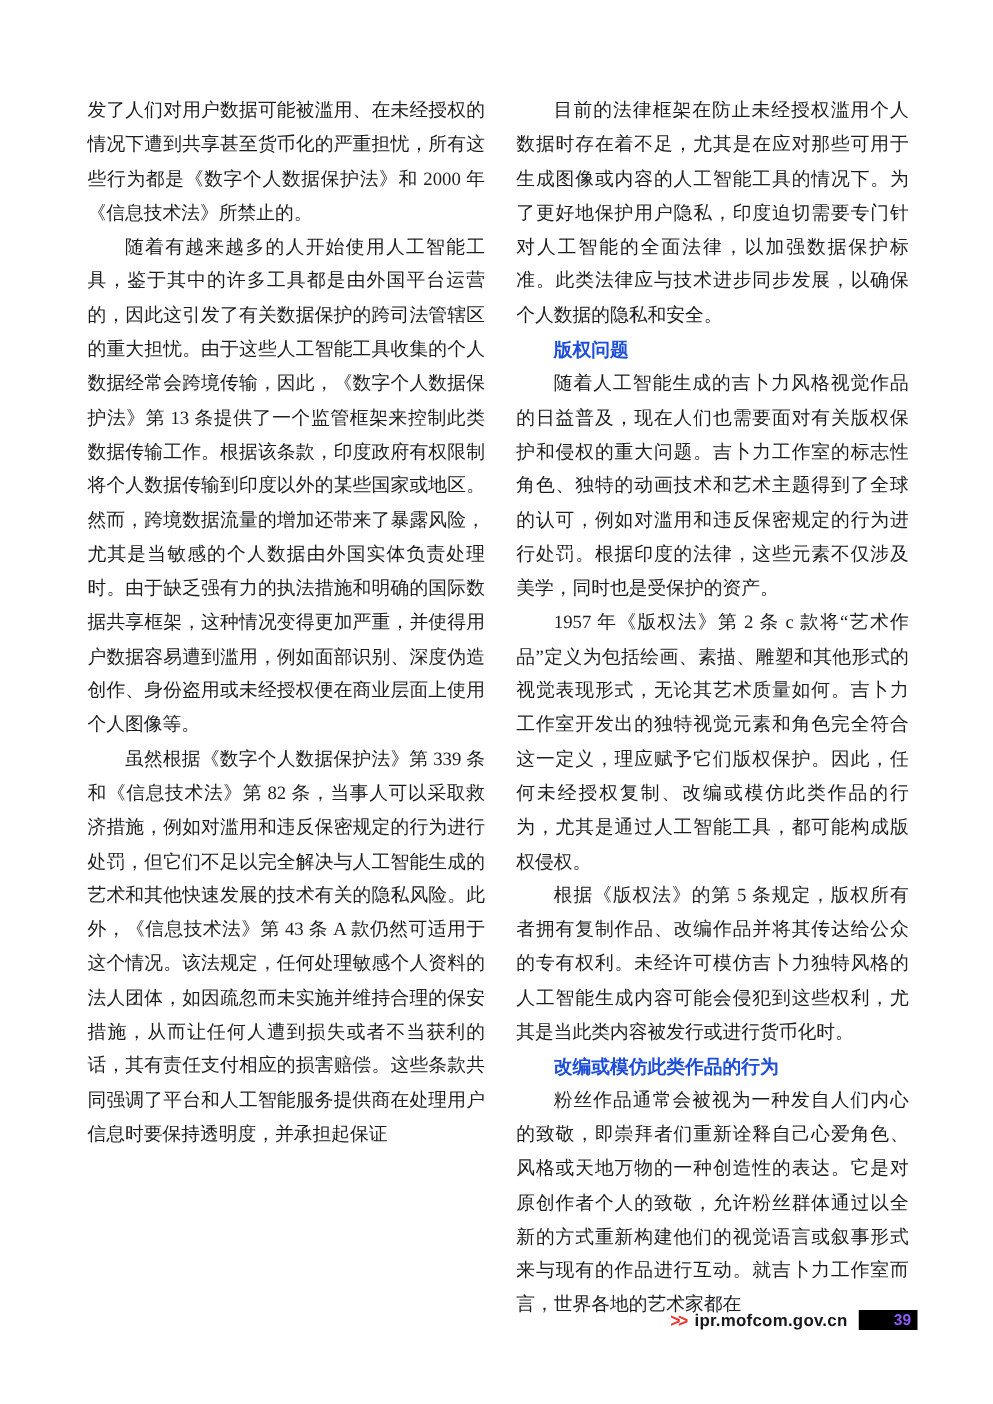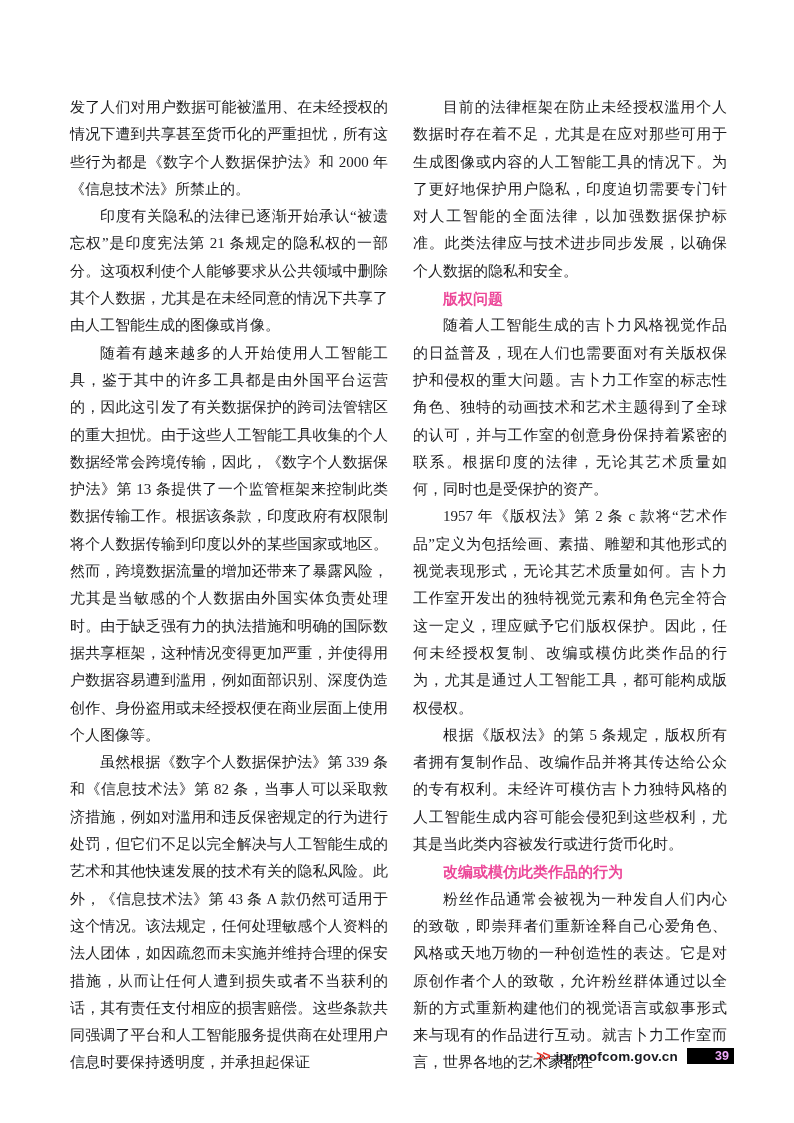--- a/index.html
+++ b/index.html
@@ -15,21 +15,21 @@
     font-family: "Liberation Serif", "DejaVu Serif", serif;
     color: #1d1d1f;
   }
   .page {
     position: absolute;
     inset: 0;
     background: #ffffff;
   }
   .column {
     position: absolute;
-    top: 94px;
+    top: 76px;
     text-align: justify;
     font-size: 15px;
     line-height: 27.3px;
     letter-spacing: 0px;
   }
   .column-left {
     left: 70px;
     width: 318px;
   }
   .column-right {
@@ -45,21 +45,21 @@
   .para.indent {
     text-indent: 2em;
   }
   .heading {
     margin: 0;
     font-family: "Liberation Sans", "DejaVu Sans", sans-serif;
     font-weight: bold;
     font-size: 15px;
     line-height: 27.3px;
     text-indent: 2em;
-    color: #ec4899;
+    color: #1d4ed8;
   }
   .footer {
     position: absolute;
     top: 1047px;
     right: 60px;
     height: 18px;
     display: flex;
     align-items: center;
     font-family: "Liberation Sans", "DejaVu Sans", sans-serif;
   }
@@ -74,46 +74,45 @@
   .footer .site {
     font-size: 13.5px;
     font-weight: bold;
     color: #17181d;
     letter-spacing: 0.2px;
     text-align: right;
   }
   .footer .page-badge {
     margin-left: 9px;
     background: #000000;
-    color: #f0abfc;
+    color: #8b5cf6;
     width: 42px;
     height: 16px;
     line-height: 16px;
     text-align: right;
     padding-right: 5px;
     font-size: 12.5px;
     font-weight: bold;
   }
 </style>
 </head>
 <body>
 
 <div class="page">
 
   <div class="column column-left">
       <p class="para">发了人们对用户数据可能被滥用、在未经授权的情况下遭到共享甚至货币化的严重担忧，所有这些行为都是《数字个人数据保护法》和 2000 年《信息技术法》所禁止的。</p>
-      <p class="para indent">印度有关隐私的法律已逐渐开始承认“被遗忘权”是印度宪法第 21 条规定的隐私权的一部分。这项权利使个人能够要求从公共领域中删除其个人数据，尤其是在未经同意的情况下共享了由人工智能生成的图像或肖像。</p>
       <p class="para indent">随着有越来越多的人开始使用人工智能工具，鉴于其中的许多工具都是由外国平台运营的，因此这引发了有关数据保护的跨司法管辖区的重大担忧。由于这些人工智能工具收集的个人数据经常会跨境传输，因此，《数字个人数据保护法》第 13 条提供了一个监管框架来控制此类数据传输工作。根据该条款，印度政府有权限制将个人数据传输到印度以外的某些国家或地区。然而，跨境数据流量的增加还带来了暴露风险，尤其是当敏感的个人数据由外国实体负责处理时。由于缺乏强有力的执法措施和明确的国际数据共享框架，这种情况变得更加严重，并使得用户数据容易遭到滥用，例如面部识别、深度伪造创作、身份盗用或未经授权便在商业层面上使用个人图像等。</p>
       <p class="para indent">虽然根据《数字个人数据保护法》第 339 条和《信息技术法》第 82 条，当事人可以采取救济措施，例如对滥用和违反保密规定的行为进行处罚，但它们不足以完全解决与人工智能生成的艺术和其他快速发展的技术有关的隐私风险。此外，《信息技术法》第 43 条 A 款仍然可适用于这个情况。该法规定，任何处理敏感个人资料的法人团体，如因疏忽而未实施并维持合理的保安措施，从而让任何人遭到损失或者不当获利的话，其有责任支付相应的损害赔偿。这些条款共同强调了平台和人工智能服务提供商在处理用户信息时要保持透明度，并承担起保证</p>
     </div>
 
   <div class="column column-right">
       <p class="para indent">目前的法律框架在防止未经授权滥用个人数据时存在着不足，尤其是在应对那些可用于生成图像或内容的人工智能工具的情况下。为了更好地保护用户隐私，印度迫切需要专门针对人工智能的全面法律，以加强数据保护标准。此类法律应与技术进步同步发展，以确保个人数据的隐私和安全。</p>
       <h3 class="heading">版权问题</h3>
-      <p class="para indent">随着人工智能生成的吉卜力风格视觉作品的日益普及，现在人们也需要面对有关版权保护和侵权的重大问题。吉卜力工作室的标志性角色、独特的动画技术和艺术主题得到了全球的认可，并与工作室的创意身份保持着紧密的联系。根据印度的法律，无论其艺术质量如何，同时也是受保护的资产。</p>
+      <p class="para indent">随着人工智能生成的吉卜力风格视觉作品的日益普及，现在人们也需要面对有关版权保护和侵权的重大问题。吉卜力工作室的标志性角色、独特的动画技术和艺术主题得到了全球的认可，例如对滥用和违反保密规定的行为进行处罚。根据印度的法律，这些元素不仅涉及美学，同时也是受保护的资产。</p>
       <p class="para indent">1957 年《版权法》第 2 条 c 款将“艺术作品”定义为包括绘画、素描、雕塑和其他形式的视觉表现形式，无论其艺术质量如何。吉卜力工作室开发出的独特视觉元素和角色完全符合这一定义，理应赋予它们版权保护。因此，任何未经授权复制、改编或模仿此类作品的行为，尤其是通过人工智能工具，都可能构成版权侵权。</p>
       <p class="para indent">根据《版权法》的第 5 条规定，版权所有者拥有复制作品、改编作品并将其传达给公众的专有权利。未经许可模仿吉卜力独特风格的人工智能生成内容可能会侵犯到这些权利，尤其是当此类内容被发行或进行货币化时。</p>
       <h3 class="heading">改编或模仿此类作品的行为</h3>
       <p class="para indent">粉丝作品通常会被视为一种发自人们内心的致敬，即崇拜者们重新诠释自己心爱角色、风格或天地万物的一种创造性的表达。它是对原创作者个人的致敬，允许粉丝群体通过以全新的方式重新构建他们的视觉语言或叙事形式来与现有的作品进行互动。就吉卜力工作室而言，世界各地的艺术家都在</p>
     </div>
 
   <div class="footer">
     <span class="chevrons">&gt;&gt;</span>
     <span class="site">ipr.mofcom.gov.cn</span>
     <span class="page-badge">39</span>

